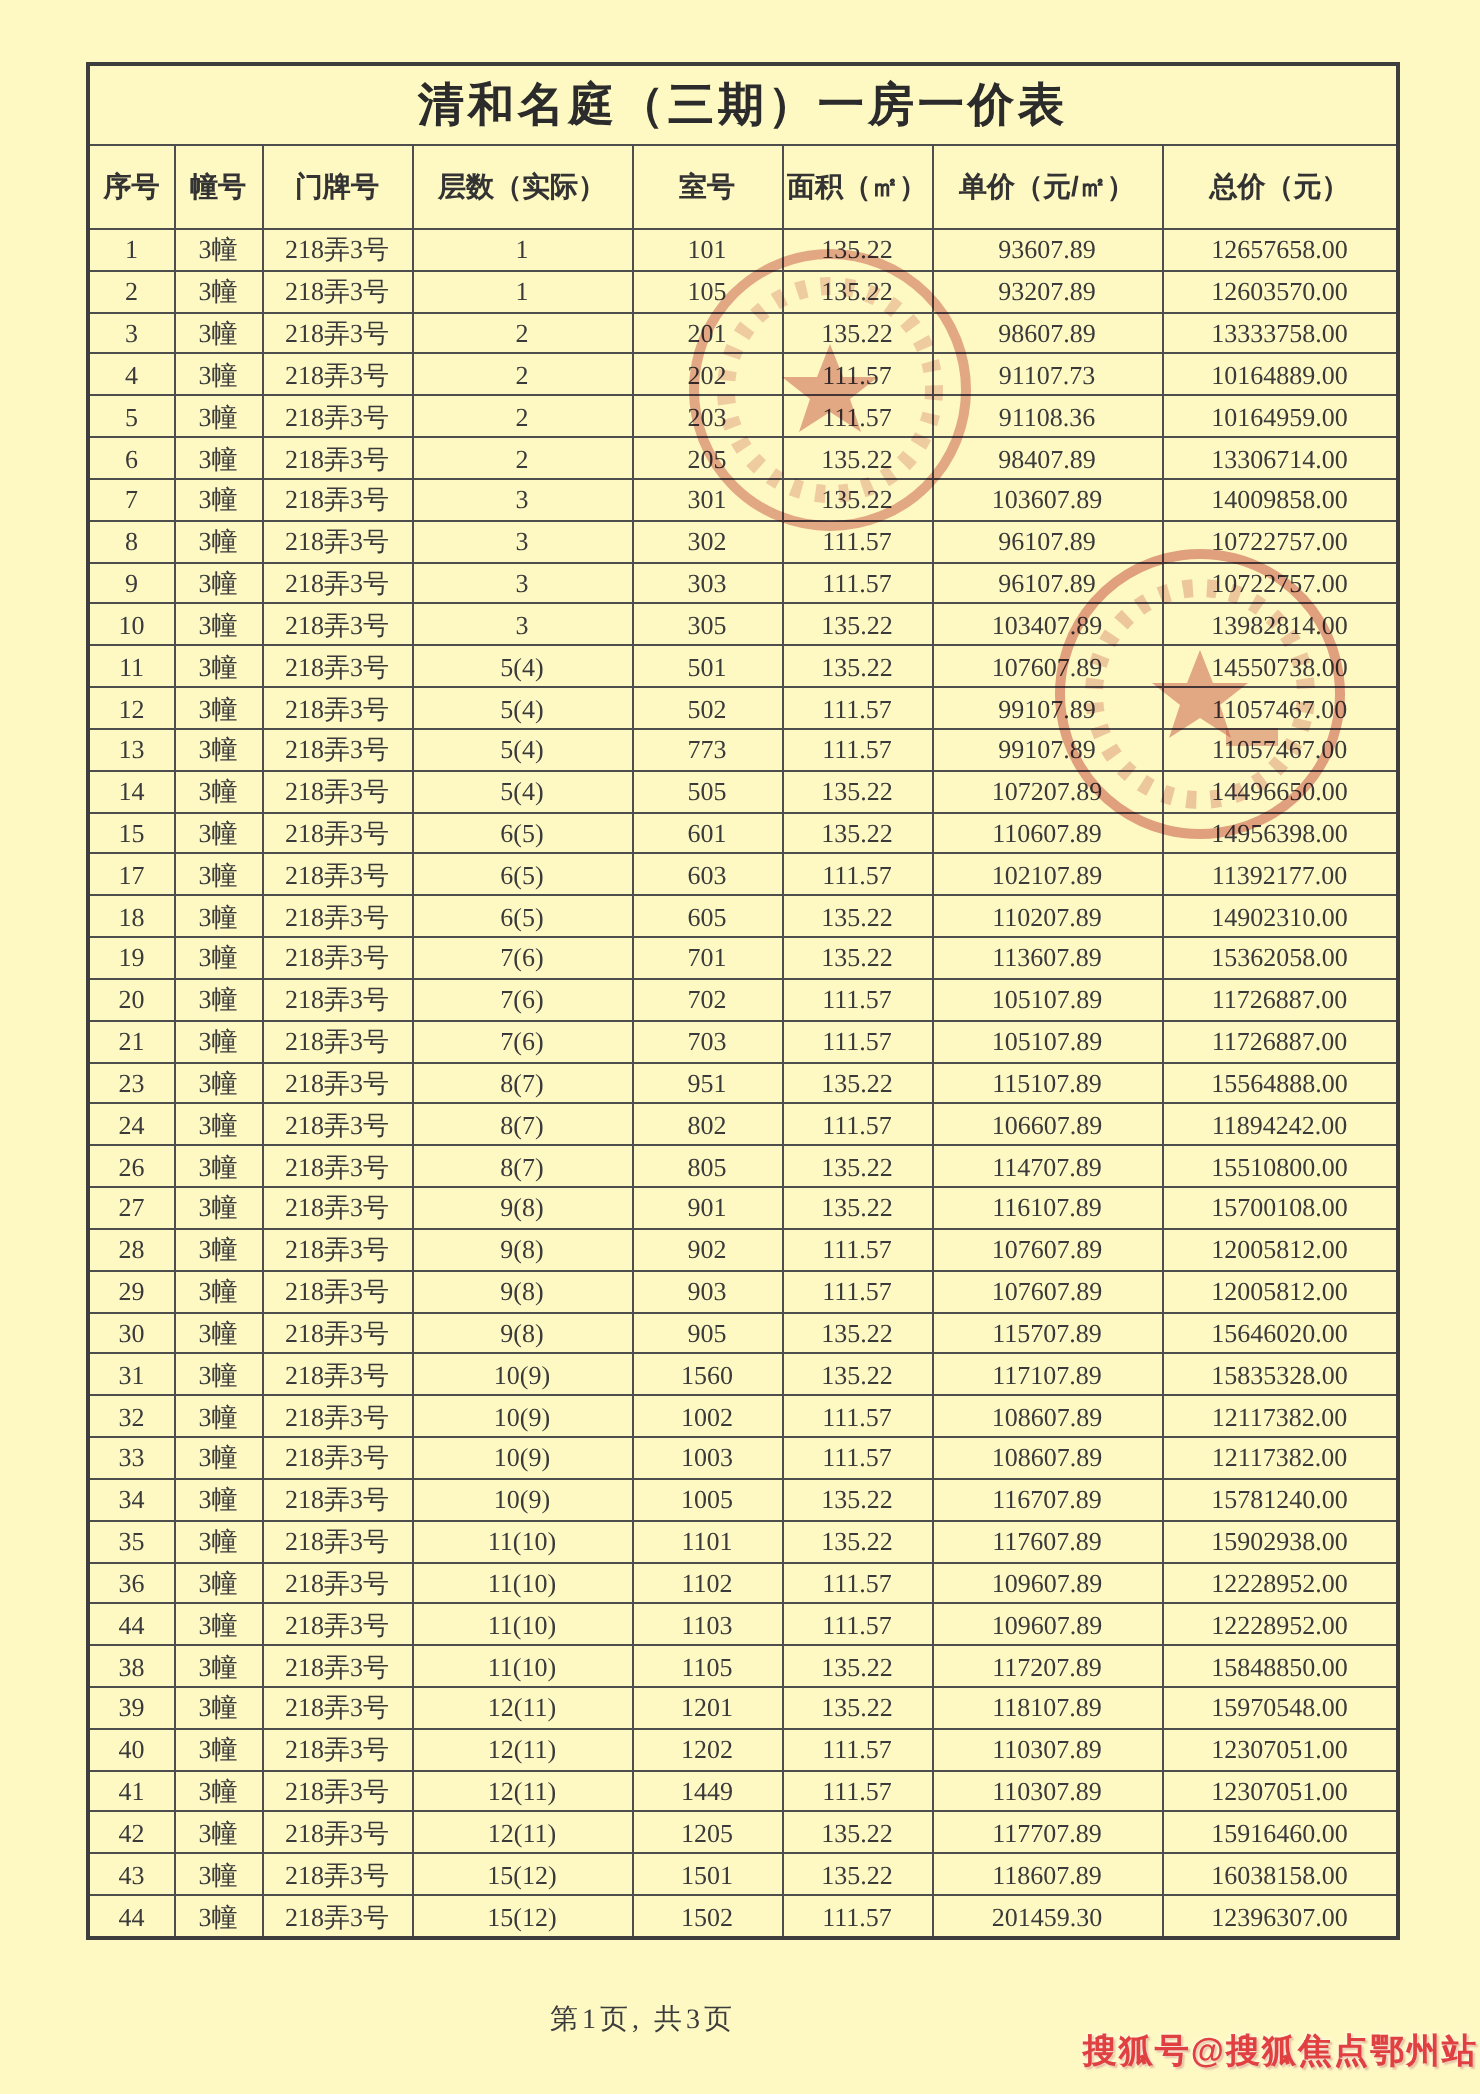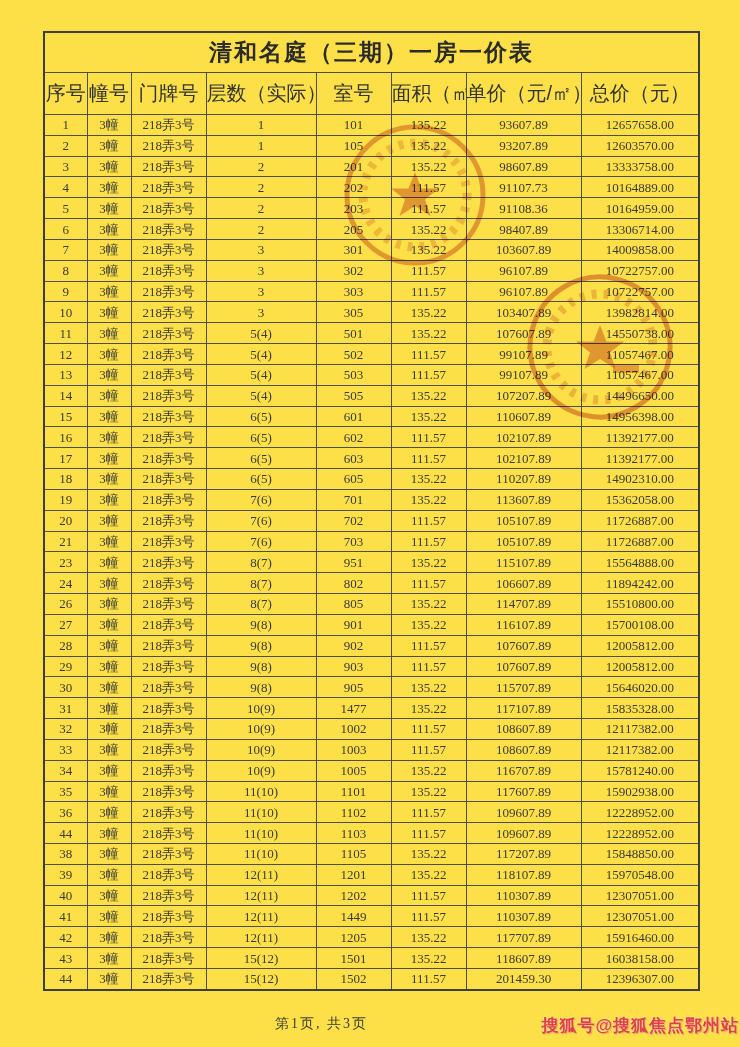--- a/index.html
+++ b/index.html
@@ -4,53 +4,53 @@
 <style>
   html, body { margin:0; padding:0; }
   body {
     width:740px; height:1047px;
     background:#fcfcfc;
     font-family:"Liberation Serif", serif;
     position:relative;
     overflow:hidden;
     color:#3d3d3d;
   }
-  .doc-page { position:absolute; inset:0; background:#fde047;padding-left:40px; }
+  .doc-page { position:absolute; inset:0; background:#fef9c3;padding-left:40px; }
 
   table.price-table {
     position:absolute; left:43px; top:31px; width:655px;
     border-collapse:collapse; table-layout:fixed;
     border:2px solid #3e3e3e;
   }
   table.price-table th, table.price-table td {
     border:1px solid #4e4e4e;
     text-align:center; vertical-align:middle;
     padding:0; overflow:hidden; white-space:nowrap;
   }
   .title-cell {
     height:39px; font-size:23px; font-weight:bold;
     letter-spacing:2px; color:#2b2b2b;
     font-family:"Liberation Serif", serif;
   }
   tr.header-row th {
-    height:41px; font-size:20px; font-weight:normal;
+    height:41px; font-size:14px; font-weight:bold;
     color:#333; font-family:"Liberation Sans", sans-serif;
   }
   tbody td {
     height:19.84px; font-size:13px; line-height:1;
     color:#3a3a3a;
   }
 
   .seal { position:absolute; pointer-events:none; mix-blend-mode:multiply; }
   #seal-1 { left:340px; top:120px; }
   #seal-2 { left:525px; top:272px; }
 
   .page-indicator {
     position:absolute; left:43px; top:1001px; width:557px;
-    text-align:center; font-size:14px; letter-spacing:2px; color:#3c3c3c;margin-top:14px;
+    text-align:center; font-size:14px; letter-spacing:2px; color:#3c3c3c;
   }
   .sohu-watermark {
     position:absolute; right:1px; top:1014px;
     font-family:"Liberation Sans", sans-serif;
     font-size:17px; font-weight:bold; letter-spacing:1px;
     color:#e04040;
     text-shadow:0 0 2px rgba(255,255,255,0.9), 1px 1px 1px rgba(160,30,30,0.35);
   }
 </style>
 </head>
@@ -203,21 +203,21 @@
           <td>502</td>
           <td>111.57</td>
           <td>99107.89</td>
           <td>11057467.00</td>
         </tr>
         <tr>
           <td>13</td>
           <td>3幢</td>
           <td>218弄3号</td>
           <td>5(4)</td>
-          <td>503</td>
+          <td>773</td>
           <td>111.57</td>
           <td>99107.89</td>
           <td>11057467.00</td>
         </tr>
         <tr>
           <td>14</td>
           <td>3幢</td>
           <td>218弄3号</td>
           <td>5(4)</td>
           <td>505</td>
@@ -229,40 +229,30 @@
           <td>15</td>
           <td>3幢</td>
           <td>218弄3号</td>
           <td>6(5)</td>
           <td>601</td>
           <td>135.22</td>
           <td>110607.89</td>
           <td>14956398.00</td>
         </tr>
         <tr>
-          <td>16</td>
+          <td>17</td>
           <td>3幢</td>
           <td>218弄3号</td>
           <td>6(5)</td>
-          <td>602</td>
+          <td>603</td>
           <td>111.57</td>
           <td>102107.89</td>
           <td>11392177.00</td>
         </tr>
         <tr>
-          <td>17</td>
-          <td>3幢</td>
-          <td>218弄3号</td>
-          <td>6(5)</td>
-          <td>603</td>
-          <td>111.57</td>
-          <td>102107.89</td>
-          <td>11392177.00</td>
-        </tr>
-        <tr>
           <td>18</td>
           <td>3幢</td>
           <td>218弄3号</td>
           <td>6(5)</td>
           <td>605</td>
           <td>135.22</td>
           <td>110207.89</td>
           <td>14902310.00</td>
         </tr>
         <tr>
@@ -363,21 +353,21 @@
           <td>905</td>
           <td>135.22</td>
           <td>115707.89</td>
           <td>15646020.00</td>
         </tr>
         <tr>
           <td>31</td>
           <td>3幢</td>
           <td>218弄3号</td>
           <td>10(9)</td>
-          <td>1477</td>
+          <td>1560</td>
           <td>135.22</td>
           <td>117107.89</td>
           <td>15835328.00</td>
         </tr>
         <tr>
           <td>32</td>
           <td>3幢</td>
           <td>218弄3号</td>
           <td>10(9)</td>
           <td>1002</td>

